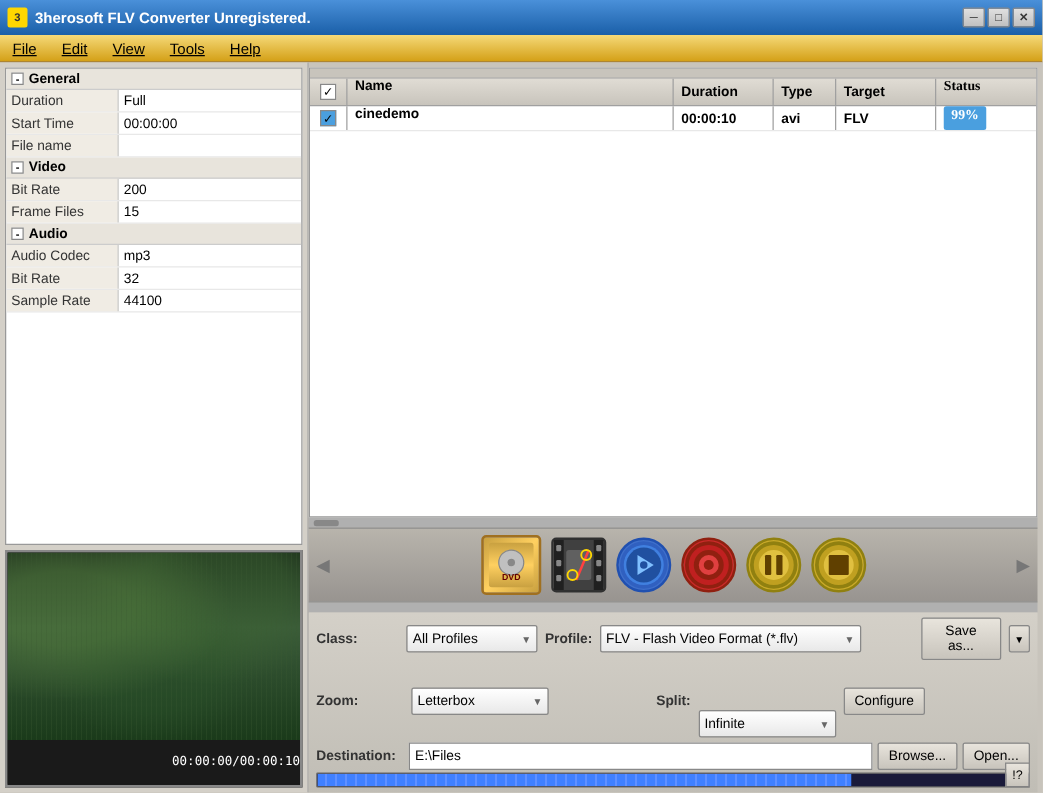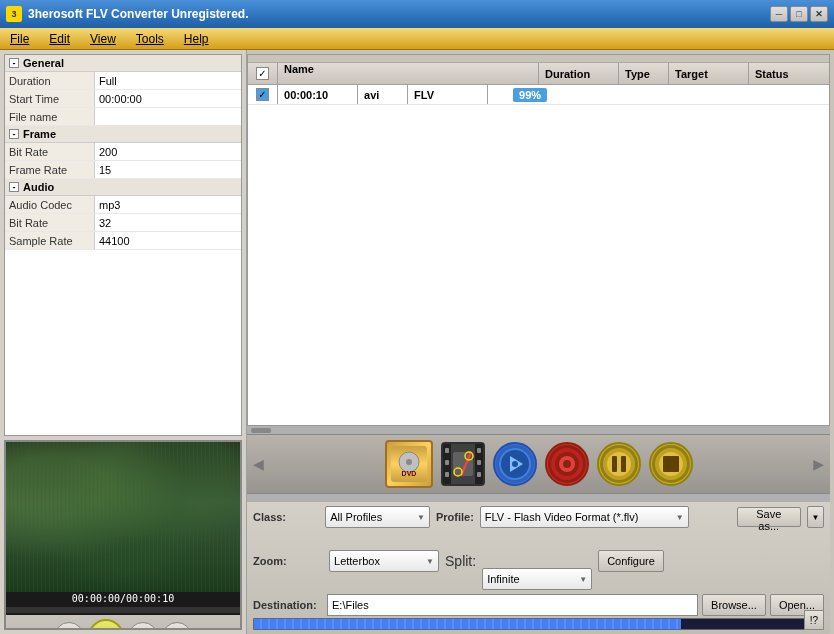--- a/index.html
+++ b/index.html
@@ -122,22 +122,22 @@
       content: '';
       position: absolute; inset: 0;
       background: repeating-linear-gradient(
         90deg,
         transparent 0px, transparent 3px,
         rgba(60,90,50,0.3) 3px, rgba(60,90,50,0.3) 4px
       );
     }
     .time-display {
       background: #1a1a1a;
-      color: white; text-align: center; font-size: 10px;
-      padding: 1px 0;
+      color: white; text-align: right; font-size: 10px;
+      padding: 12px 0;
       font-family: monospace;
     }
     .progress-bar-container {
       height: 6px; background: #333; margin: 2px 0;
       position: relative;
     }
     .progress-bar-fill {
       height: 100%; background: linear-gradient(to right, #4a8fdf, #6ab0ff);
       width: 0%;
     }
@@ -180,32 +180,31 @@
       display: flex;
       background: linear-gradient(to bottom, #e0dcd4, #c8c4bc);
       border-bottom: 1px solid #a0a0a0;
       height: 22px; align-items: center;
     }
     .file-col-check { width: 30px; border-right: 1px solid #a0a0a0; height: 100%; display: flex; align-items: center; justify-content: center; }
     .file-col-name { flex: 1; padding: 0 6px; border-right: 1px solid #a0a0a0; height: 100%; display: flex; align-items: flex-start; font-weight: bold; }
     .file-col-duration { width: 80px; padding: 0 6px; border-right: 1px solid #a0a0a0; height: 100%; display: flex; align-items: center; font-weight: bold; }
     .file-col-type { width: 50px; padding: 0 6px; border-right: 1px solid #a0a0a0; height: 100%; display: flex; align-items: center; font-weight: bold; }
     .file-col-target { width: 80px; padding: 0 6px; border-right: 1px solid #a0a0a0; height: 100%; display: flex; align-items: center; font-weight: bold; }
-    .file-col-status { width: 80px; padding: 0 6px; height: 100%; display: flex; align-items: center; font-weight: bold; }
+    .file-col-status { width: 80px; padding: 0 6px; height: 100%; display: flex; font-weight: bold; font-family: Liberation Serif, serif; }
 
     .file-row {
       display: flex; align-items: center;
       border-bottom: 1px solid #e8e8e8; height: 20px;
     }
     .file-row .file-col-check { font-size: 10px; }
     .status-badge {
       background: #4a9fdf; color: white;
       padding: 1px 6px; border-radius: 2px; font-size: 11px;
       font-weight: bold;
-      margin-left: 19px;
     }
 
     
     .toolbar-area {
       height: 60px;
       background: linear-gradient(to bottom, #b8b4ac, #989490);
       display: flex; align-items: center; justify-content: center;
       gap: 8px;
       border-top: 1px solid #888;
       border-bottom: 1px solid #888;
@@ -276,21 +275,21 @@
       height: 22px; border: 1px solid #888; background: linear-gradient(to bottom, #fff, #e8e8e8);
       border-radius: 2px; font-size: 11px; cursor: pointer;
       display: flex; align-items: center; justify-content: space-between; padding: 0 4px;
     }
     .ctrl-select-arrow { color: #666; font-size: 8px; }
     .select-class { width: 110px; }
     .select-profile { width: 220px; }
     .select-zoom { width: 110px; }
     .select-split { width: 110px; margin-top: 36px; }
     .btn-saveas {
-      height: 20px; padding: 0 8px;
+      height: 34px; padding: 0 8px;
       background: linear-gradient(to bottom, #e8e4dc, #c8c4bc);
       border: 1px solid #888; border-radius: 2px; cursor: pointer; font-size: 11px; margin-left: 42px;
     }
     .btn-small-arrow {
       width: 18px; height: 22px;
       background: linear-gradient(to bottom, #e8e4dc, #c8c4bc);
       border: 1px solid #888; border-radius: 2px; cursor: pointer;
       display: flex; align-items: center; justify-content: center; font-size: 8px;
     }
     .btn-configure {
@@ -380,28 +379,28 @@
         <div class="prop-name">Start Time</div>
         <div class="prop-value">00:00:00</div>
       </div>
       <div class="prop-row">
         <div class="prop-name">File name</div>
         <div class="prop-value"></div>
       </div>
 
       <div class="props-section-header">
         <div class="collapse-btn">-</div>
-        <span>Frame</span>
+        <span>Video</span>
       </div>
       <div class="prop-row">
         <div class="prop-name">Bit Rate</div>
         <div class="prop-value">200</div>
       </div>
       <div class="prop-row">
-        <div class="prop-name">Frame Rate</div>
+        <div class="prop-name">Frame Files</div>
         <div class="prop-value">15</div>
       </div>
 
       <div class="props-section-header">
         <div class="collapse-btn">-</div>
         <span>Audio</span>
       </div>
       <div class="prop-row">
         <div class="prop-name">Audio Codec</div>
         <div class="prop-value">mp3</div>
@@ -456,20 +455,21 @@
         </div>
         <div class="file-col-status">
           <span>Status</span>
         </div>
       </div>
 
       <div class="file-row">
         <div class="file-col-check">
           <div class="checkbox" style="background:#4a9fdf;">✓</div>
         </div>
+        <div class="file-col-name">cinedemo</div>
         <div class="file-col-duration">00:00:10</div>
         <div class="file-col-type">avi</div>
         <div class="file-col-target">FLV</div>
         <div class="file-col-status">
           <span class="status-badge">99%</span>
         </div>
       </div>
     </div>
 
     <div style="height:8px; background:#b0b0b0; margin-right:4px; display:flex; align-items:center; padding:0 4px;">
@@ -573,21 +573,21 @@
         <button class="btn-saveas">Save as...</button>
         <div class="btn-small-arrow">▼</div>
       </div>
 
       <div class="ctrl-row">
         <span class="ctrl-label">Zoom:</span>
         <div class="ctrl-select select-zoom">
           <span>Letterbox</span>
           <span class="ctrl-select-arrow">▼</span>
         </div>
-        <span style="font-size:14px;color:#333;font-weight:normal;">Split:</span>
+        <span style="font-size:11px;color:#333;font-weight:bold;margin-left:80px;">Split:</span>
         <div class="ctrl-select select-split">
           <span>Infinite</span>
           <span class="ctrl-select-arrow">▼</span>
         </div>
         <button class="btn-configure">Configure</button>
       </div>
 
       <div class="destination-row">
         <span class="ctrl-label">Destination:</span>
         <input class="dest-input" type="text" value="E:\Files" style="">

